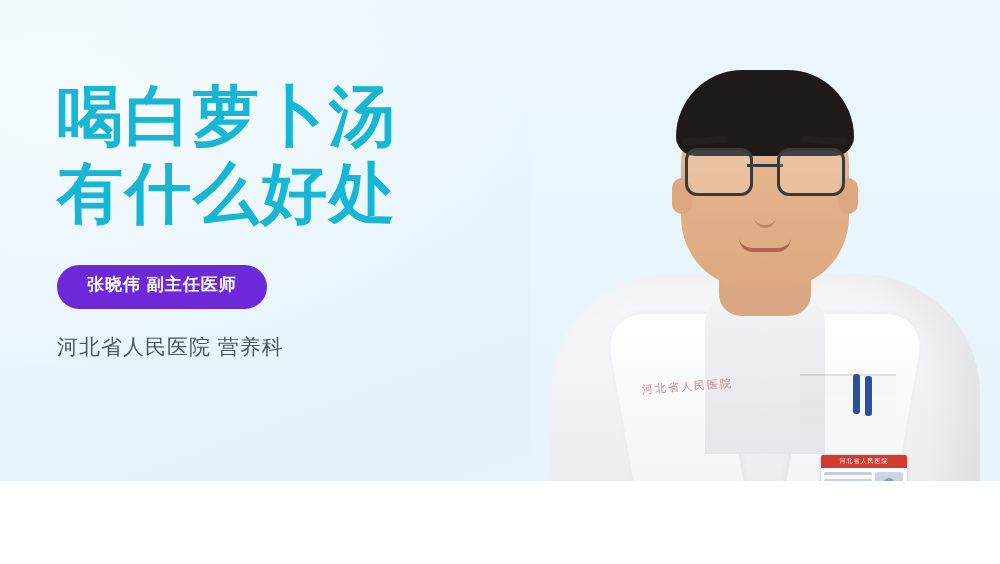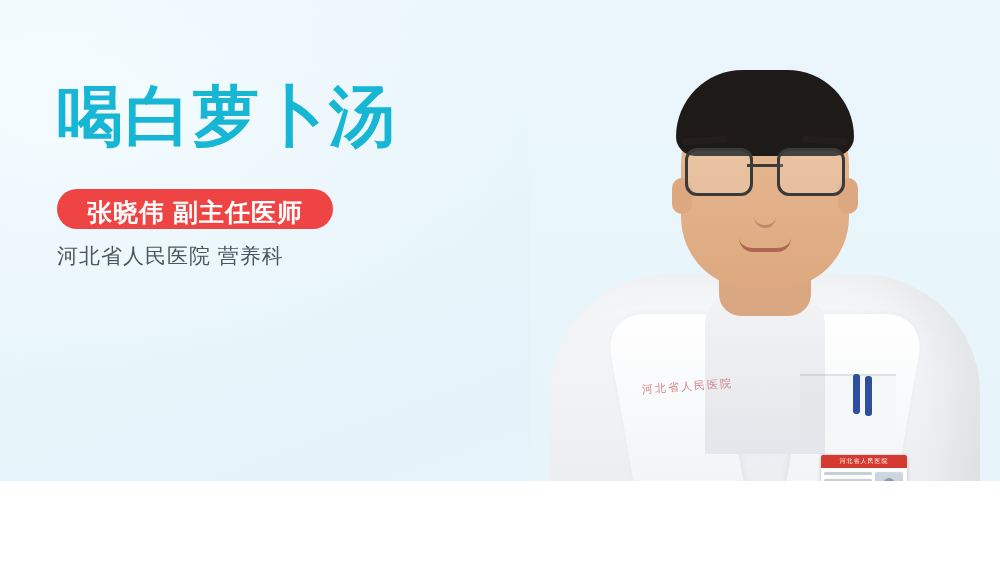--- a/index.html
+++ b/index.html
@@ -45,31 +45,31 @@
     text-shadow: 0 1px 0 rgba(255,255,255,0.55);
     margin: 0;
   }
   .headline .line {
     display: block;
     white-space: nowrap;
   }
   .name-pill {
     display: inline-block;
     margin-top: 34px;
-    background: #ef4444;
+    background: #6d28d9;
     border-radius: 26px;
-    padding: 11px 30px 4px 30px;
+    padding: 11px 30px 16px 30px;
     color: #ffffff;
-    font-size: 25px;
+    font-size: 17px;
     font-weight: bold;
     letter-spacing: 1px;
     line-height: 1;
   }
   .affil {
-    margin-top: 13px;
+    margin-top: 24px;
     color: #4a5560;
     font-size: 21px;
     letter-spacing: 1px;
   }
   
   .photo {
     position: absolute;
     right: 0;
     top: 0;
     width: 470px;
@@ -312,20 +312,21 @@
 </head>
 <body>
 
 <div class="stage">
   <div class="bg"></div>
   <div class="bg-sheen"></div>
 
   <div class="text-block">
     <h1 class="headline">
       <span class="line">喝白萝卜汤</span>
+      <span class="line">有什么好处</span>
     </h1>
     <div class="name-pill">张晓伟  副主任医师</div>
     <div class="affil">河北省人民医院 营养科</div>
   </div>
 
   <div class="photo">
     <div class="photo-bg"></div>
     <div class="subject">
       <div class="coat"></div>
       <div class="coat-lapel-l"></div>

